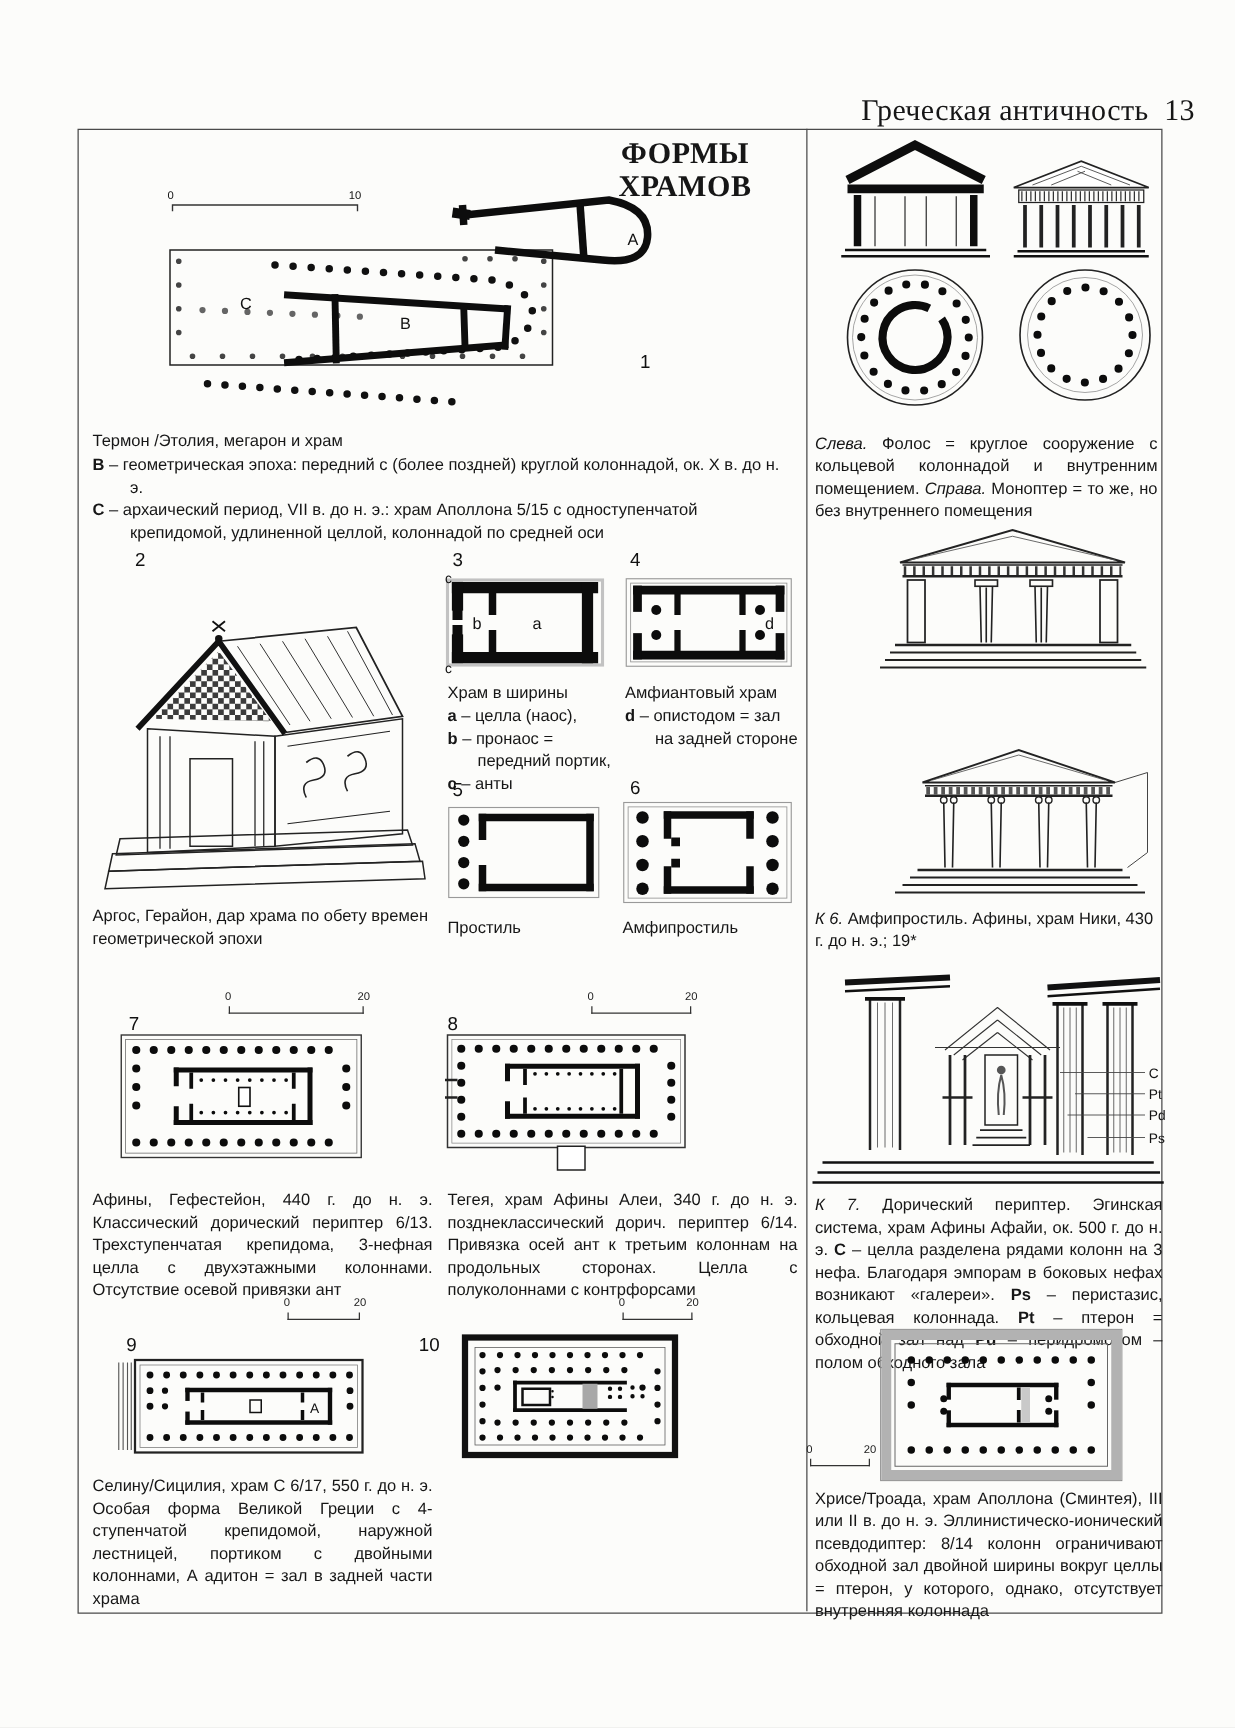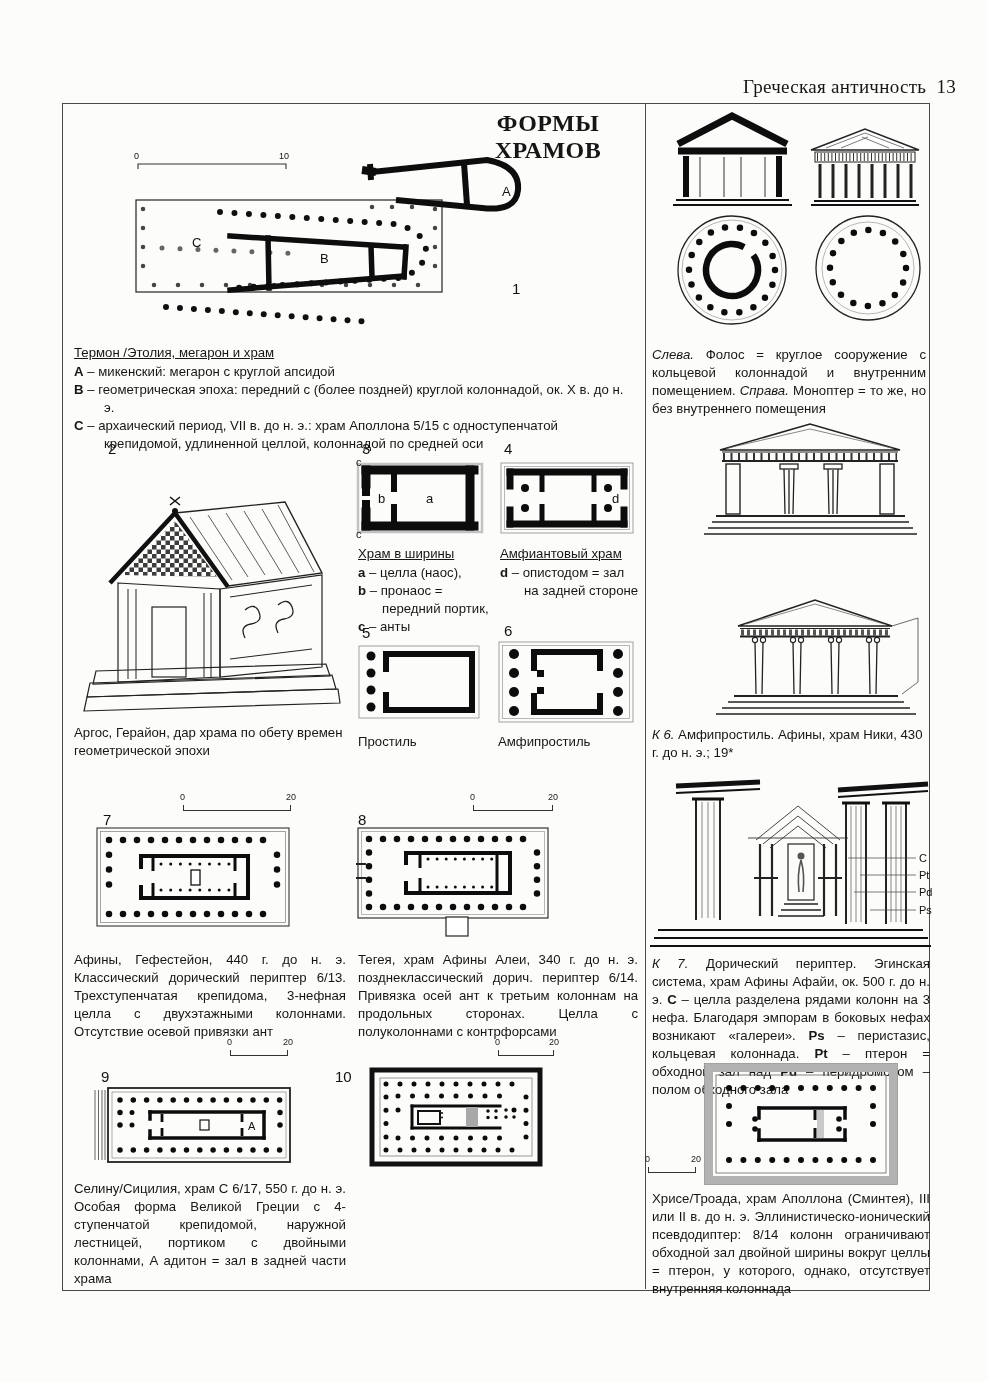--- a/index.html
+++ b/index.html
@@ -1,27 +1,27 @@
 <!DOCTYPE html>
 <html><head>
 <meta charset="utf-8">
 <style>
   html,body{margin:0;padding:0;background:#e9e9e6;}
   .page{position:relative;width:988px;height:1382px;background:#fcfcfa;overflow:hidden;
         font-family:"Liberation Sans",sans-serif;color:#161616;}
   .page-header{position:absolute;top:76px;right:32px;font-family:"Liberation Serif",serif;
-        font-size:19px;letter-spacing:.3px;}
+        font-size:24px;letter-spacing:.3px;}
   .frame{position:absolute;left:62px;top:103px;width:866px;height:1186px;border:1.3px solid #4a4a4a;}
   .vdiv{position:absolute;left:645px;top:103px;width:1.3px;height:1186px;background:#4a4a4a;}
   .page-title{position:absolute;left:448px;top:110px;width:200px;text-align:center;
         font-family:"Liberation Serif",serif;font-weight:bold;font-size:24px;letter-spacing:.5px;}
   .fig-num{position:absolute;font-size:15px;color:#111;}
   .cap{position:absolute;font-size:13.2px;line-height:1.36;text-align:justify;}
   .cap.left-align{text-align:left;}
-  .cap-title{margin:0 0 1px 0;text-decoration:underline;}
+  .cap-title{margin:0 0 1px 0;}
   .hang{padding-left:30px;text-indent:-30px;}
   .hang-sm{padding-left:24px;text-indent:-24px;}
   .scale{position:absolute;height:17px;}
   .s-bar{position:absolute;bottom:0;left:0;right:0;height:5px;
         border-left:1.2px solid #333;border-right:1.2px solid #333;border-bottom:1.2px solid #333;}
   .s-lbl{position:absolute;top:-1px;font-size:9px;line-height:1;color:#222;}
   .s-left{left:-3px;} .s-right{right:-5px;}
   svg{position:absolute;overflow:visible;}
   svg text{font-family:"Liberation Sans",sans-serif;fill:#111;}
   .svg-lbl{font-size:13px;} .svg-lbl-sm{font-size:11px;}
@@ -66,21 +66,20 @@
       <line x1="290" y1="20" x2="304" y2="22" stroke-width="8"></line>
     </g>
     <text x="430" y="46" class="svg-lbl">A</text>
     <text x="248" y="113" class="svg-lbl">B</text>
     <text x="120" y="97" class="svg-lbl">C</text>
     <text x="440" y="144" font-size="15">1</text>
   </svg>
 
   <div class="cap left-align" style="left:74px;top:344px;width:562px">
     <div class="cap-title">Термон /Этолия, мегарон и храм</div>
-    <div class="hang"><span style="font-weight: bold;">А</span><span> – микенский: мегарон с круглой апсидой</span></div>
     <div class="hang"><span style="font-weight: bold;">В</span><span> – геометрическая эпоха: передний с (более поздней) круглой колоннадой, ок. X в. до н. э.</span></div>
     <div class="hang"><span style="font-weight: bold;">С</span><span> – архаический период, VII в. до н. э.: храм Аполлона 5/15 с одноступенчатой крепидомой, удлиненной целлой, колоннадой по средней оси</span></div>
   </div>
 
   <div class="fig-num" style="left:108px;top:440px">2</div>
   <svg style="left:80px;top:455px" width="265" height="265" viewBox="0 0 265 265">
     <defs>
       <pattern id="chk" width="9" height="9" patternUnits="userSpaceOnUse">
         <rect width="4.5" height="4.5" fill="#1a1a1a"></rect>
           <rect x="4.5" y="4.5" width="4.5" height="4.5" fill="#1a1a1a"></rect>

